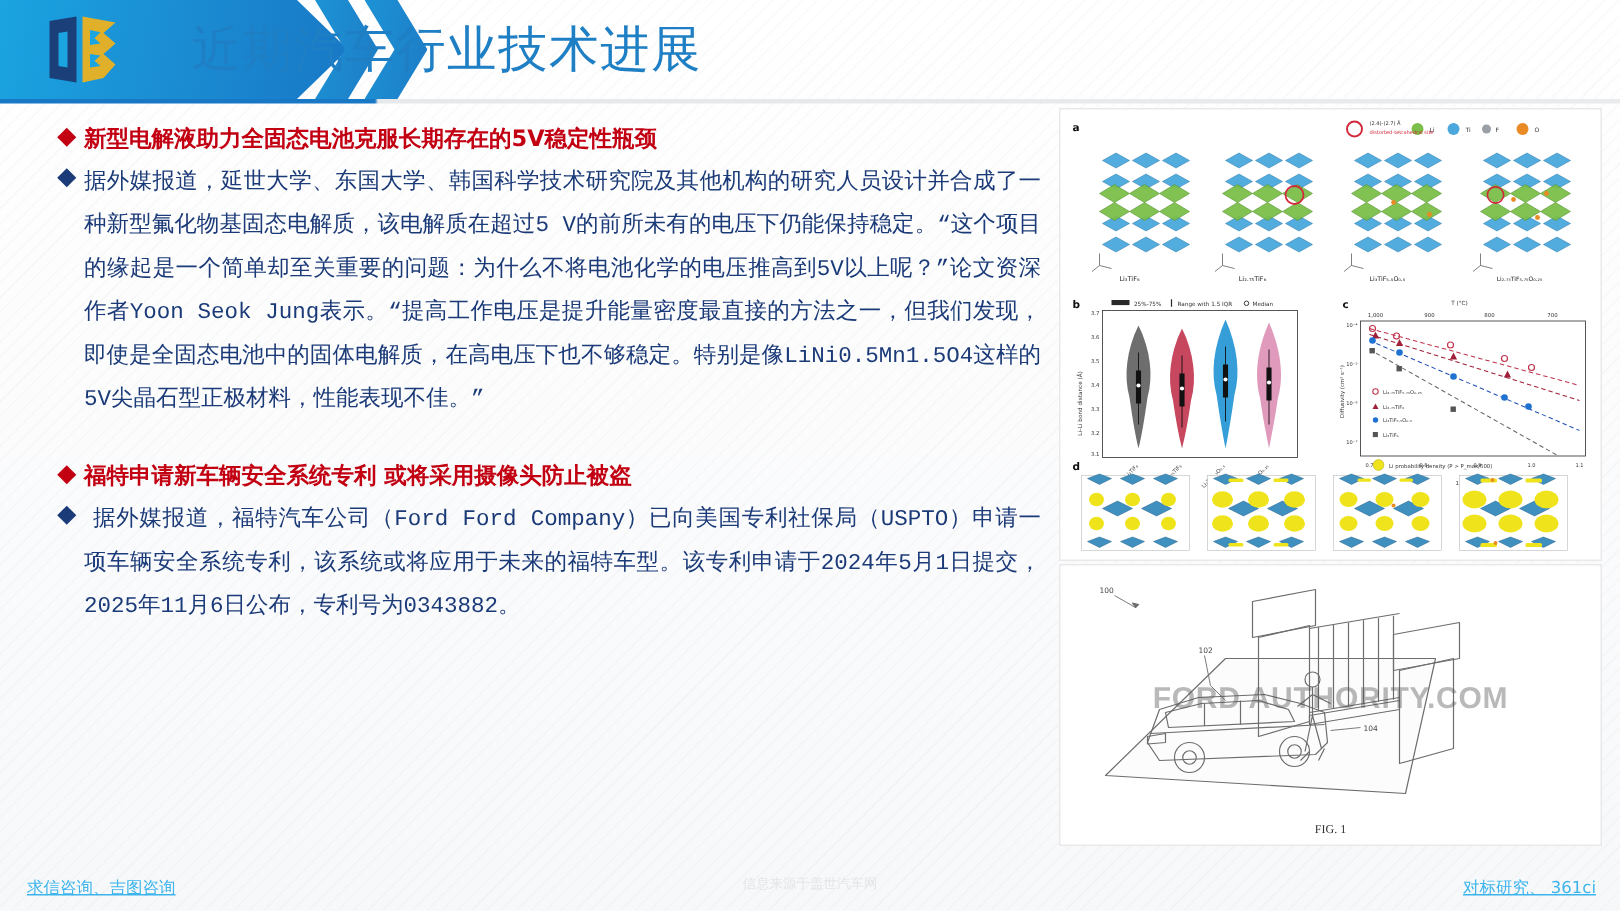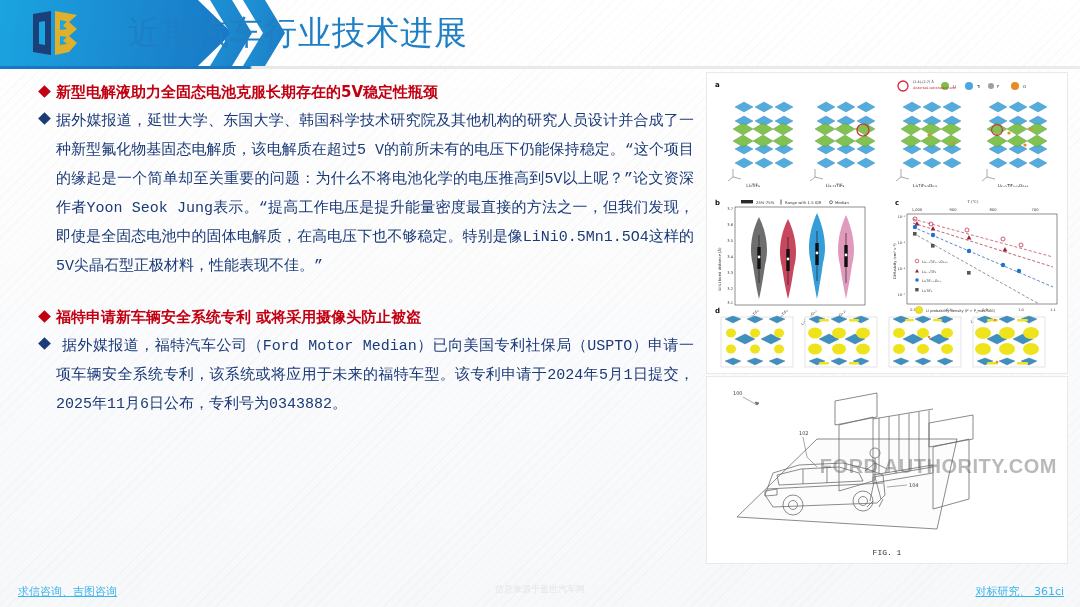--- a/index.html
+++ b/index.html
@@ -71,28 +71,28 @@
     padding-right:6px;
   }
   .b-body.indent{ text-indent:6px; }
 
   
   .figcol{position:absolute;left:706px;top:72px;width:362px;height:492px;}
   .fig{position:absolute;left:0;background:#ffffff;border:1px solid #e9e9ea;}
   .fig-sci{top:0;width:360px;height:300px;overflow:hidden;}
   .fig-pat{top:304px;width:360px;height:186px;overflow:hidden;}
   .patent-wm{
-    position:absolute;left:10px;top:78px;width:340px;text-align:right;
+    position:absolute;left:10px;top:78px;width:340px;text-align:center;
     font-size:20px;font-weight:bold;color:rgba(80,80,80,0.40);
     letter-spacing:0.5px;font-family:"Liberation Sans",sans-serif;
     pointer-events:none;
   }
   .fig-cap{
     position:absolute;left:0;bottom:6px;width:360px;text-align:center;
-    font-size:8px;color:#333;font-family:Liberation Mono, monospace;
+    font-size:8px;color:#333;font-family:Liberation Serif, serif;
   }
 
   
   .footer{position:absolute;left:0;bottom:0;width:1080px;height:34px;}
   .f-left{
     position:absolute;left:18px;bottom:8px;
     font-size:11px;color:#3cb4ec;text-decoration:underline;
     font-family:"DejaVu Sans","Liberation Sans",sans-serif;white-space:nowrap;text-align:right;
   }
   .f-right{
@@ -142,21 +142,21 @@
       <div class="b-body">据外媒报道，延世大学、东国大学、韩国科学技术研究院及其他机构的研究人员设计并合成了一种新型氟化物基固态电解质，该电解质在超过5 V的前所未有的电压下仍能保持稳定。“这个项目的缘起是一个简单却至关重要的问题：为什么不将电池化学的电压推高到5V以上呢？”论文资深作者Yoon Seok Jung表示。“提高工作电压是提升能量密度最直接的方法之一，但我们发现，即使是全固态电池中的固体电解质，在高电压下也不够稳定。特别是像LiNi0.5Mn1.5O4这样的5V尖晶石型正极材料，性能表现不佳。”</div>
     </div>
 
     <div class="bullet-row" style="margin-top:24px;">
       <span class="dia red"></span>
       <div class="b-head">福特申请新车辆安全系统专利 或将采用摄像头防止被盗</div>
     </div>
 
     <div class="bullet-row">
       <span class="dia blue"></span>
-      <div class="b-body indent"> 据外媒报道，福特汽车公司（Ford Motor Median）已向美国专利社保局（USPTO）申请一项车辆安全系统专利，该系统或将应用于未来的福特车型。该专利申请于2024年5月1日提交，2025年11月6日公布，专利号为0343882。</div>
+      <div class="b-body indent"> 据外媒报道，福特汽车公司（Ford Ford Company）已向美国专利社保局（USPTO）申请一项车辆安全系统专利，该系统或将应用于未来的福特车型。该专利申请于2024年5月1日提交，2025年11月6日公布，专利号为0343882。</div>
     </div>
 
 
   </div>
 
   <div class="figcol">
 
     <div class="fig fig-sci">
       <svg width="358" height="298" viewBox="0 0 358 298">
         <rect width="358" height="298" fill="#ffffff"></rect>

